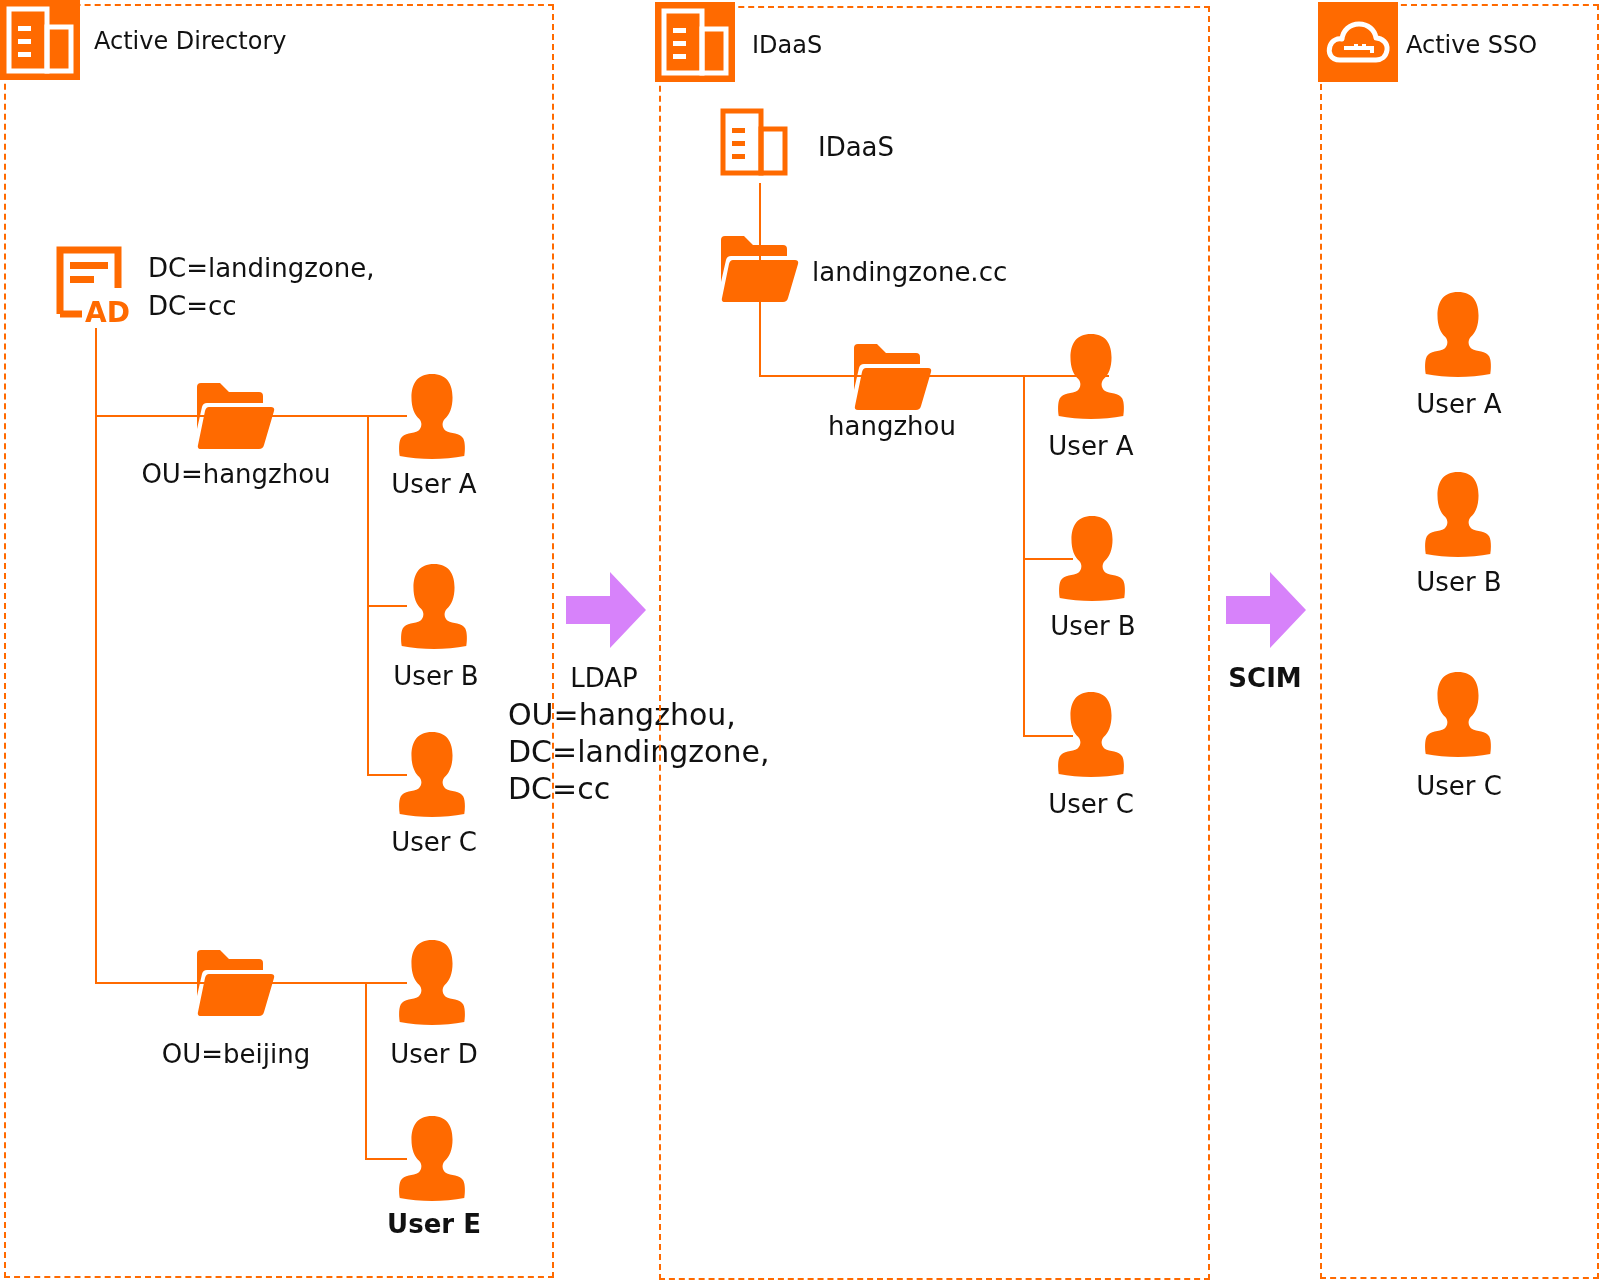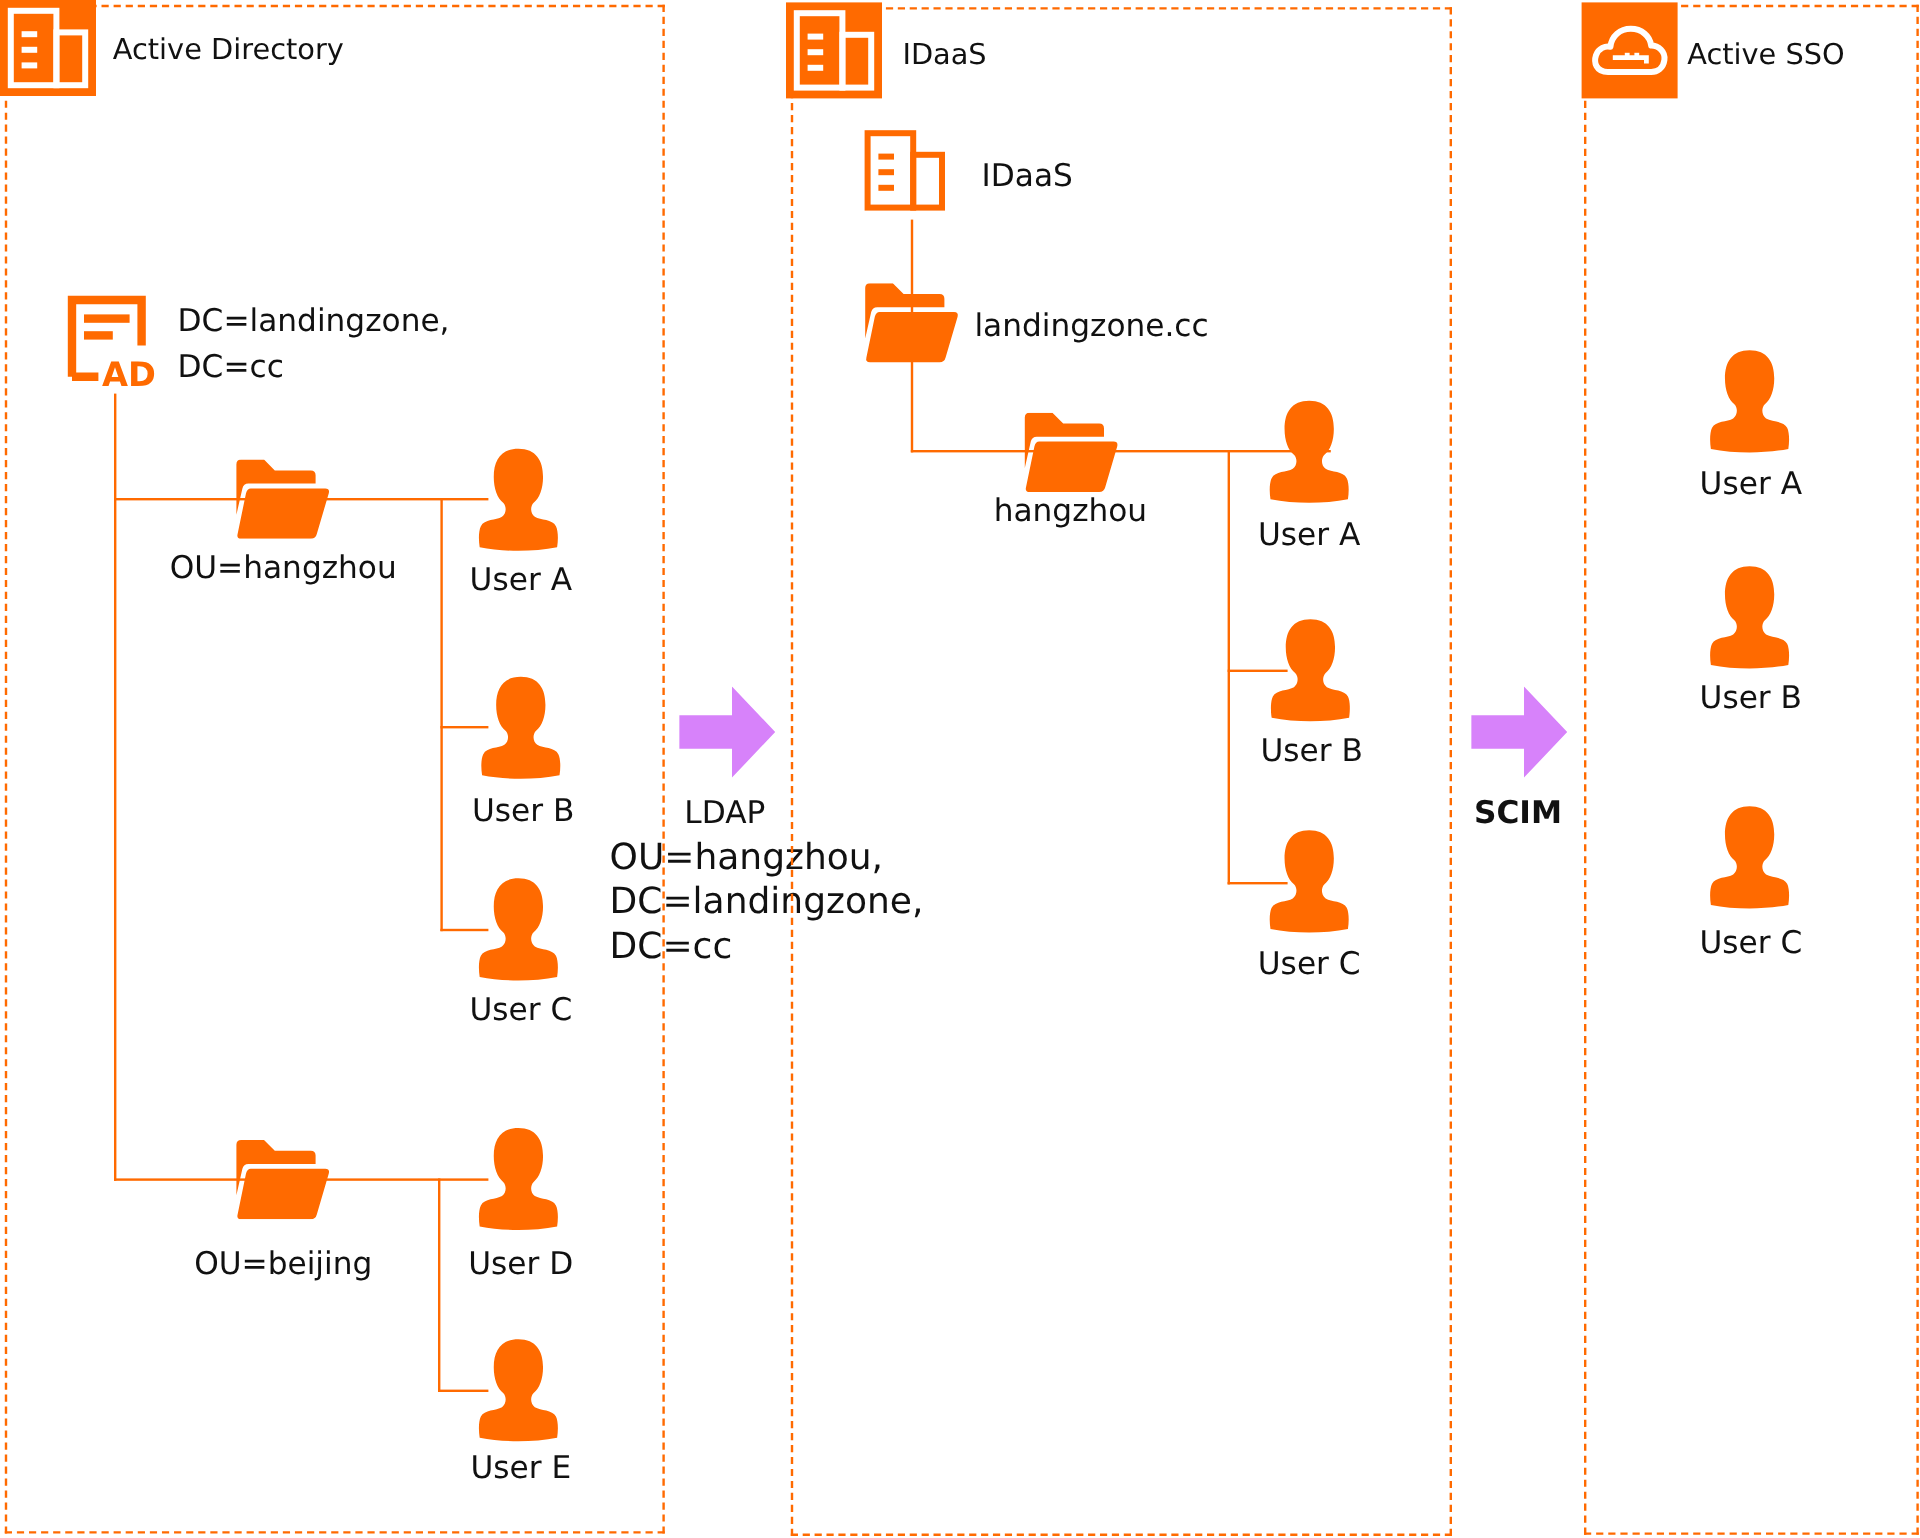--- a/index.html
+++ b/index.html
@@ -99,21 +99,21 @@
 <div>
   <svg class="abs" width="72" height="88" style="left:396px;top:938px;">
       <use href="#user-sym"></use>
     </svg>
   <div class="abs lbl center" style="left:434px;top:1038px;">User D</div>
 </div>
 <div>
   <svg class="abs" width="72" height="88" style="left:396px;top:1114px;">
       <use href="#user-sym"></use>
     </svg>
-  <div class="abs lbl center" style="left:434px;top:1208px;">User E</div>
+  <div class="abs lbl center" style="left:434px;top:1208px;font-weight:bold;">User E</div>
 </div>
 
 <svg class="abs" width="82" height="78" style="left:566px;top:572px;">
   <polygon points="0,24 44,24 44,0 80,38 44,76 44,52 0,52" fill="#d782fa"></polygon>
 </svg>
 <div class="abs lbl center" style="left:604px;top:662px;">LDAP</div>
 <div class="abs multi" style="left:508px;top:696px;">OU=hangzhou,
 DC=landingzone,
 DC=cc</div>
 

